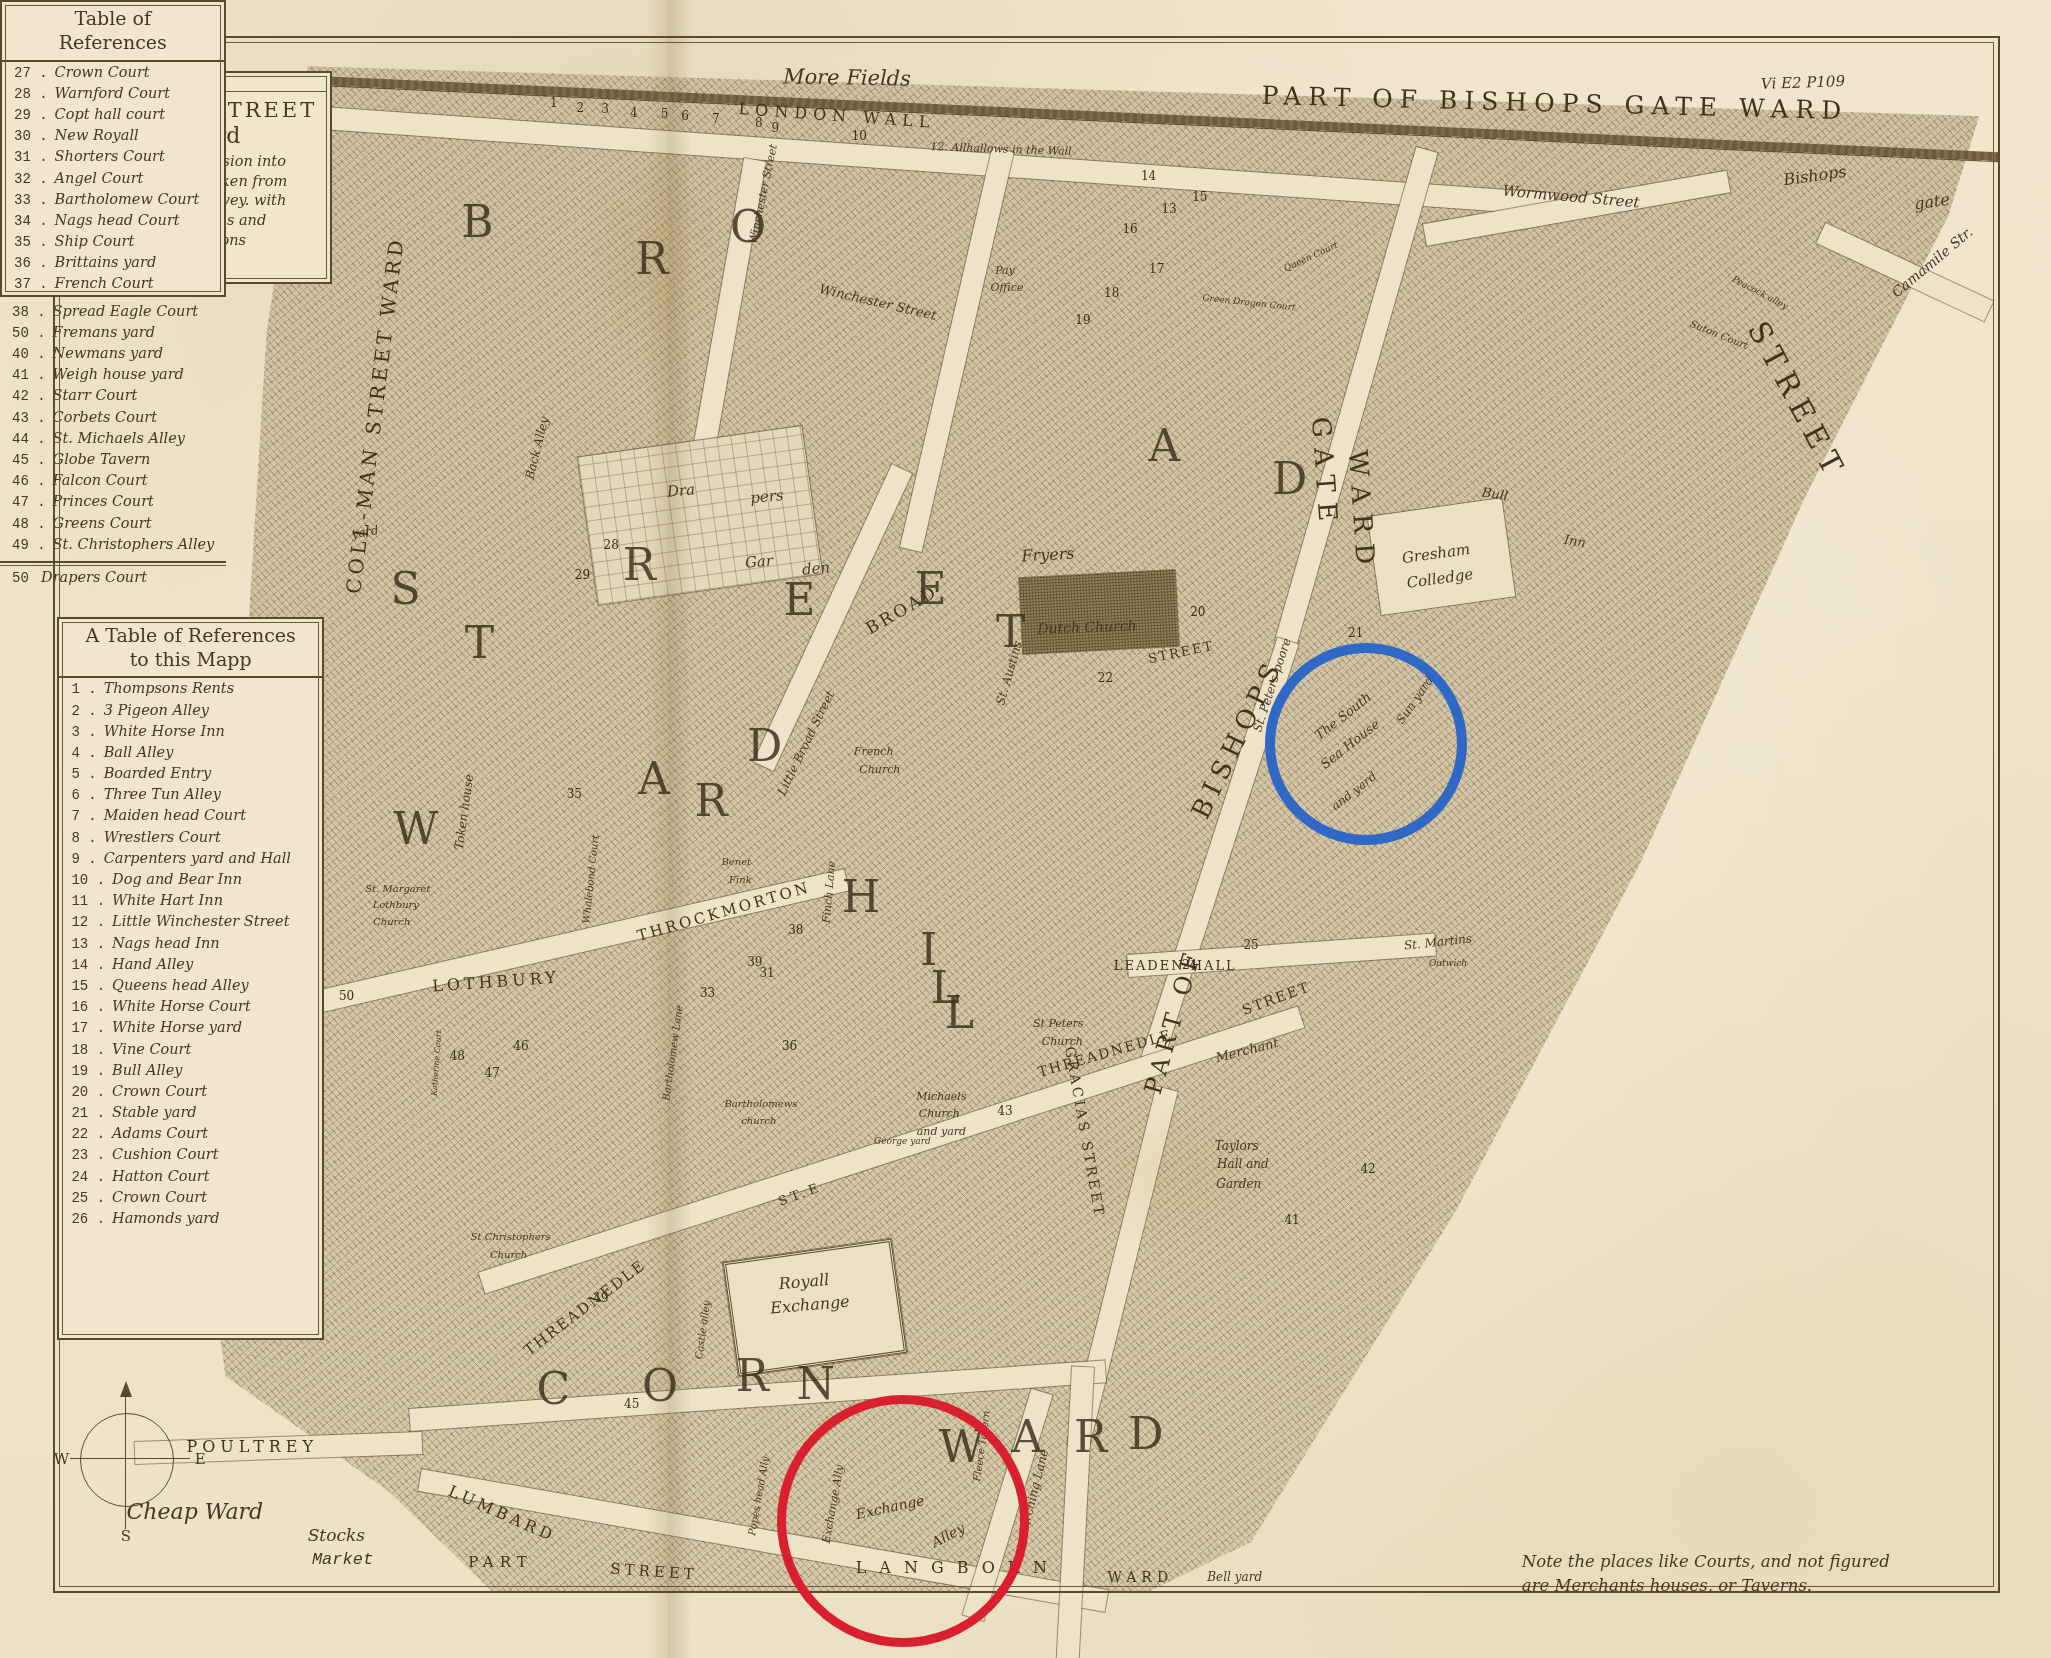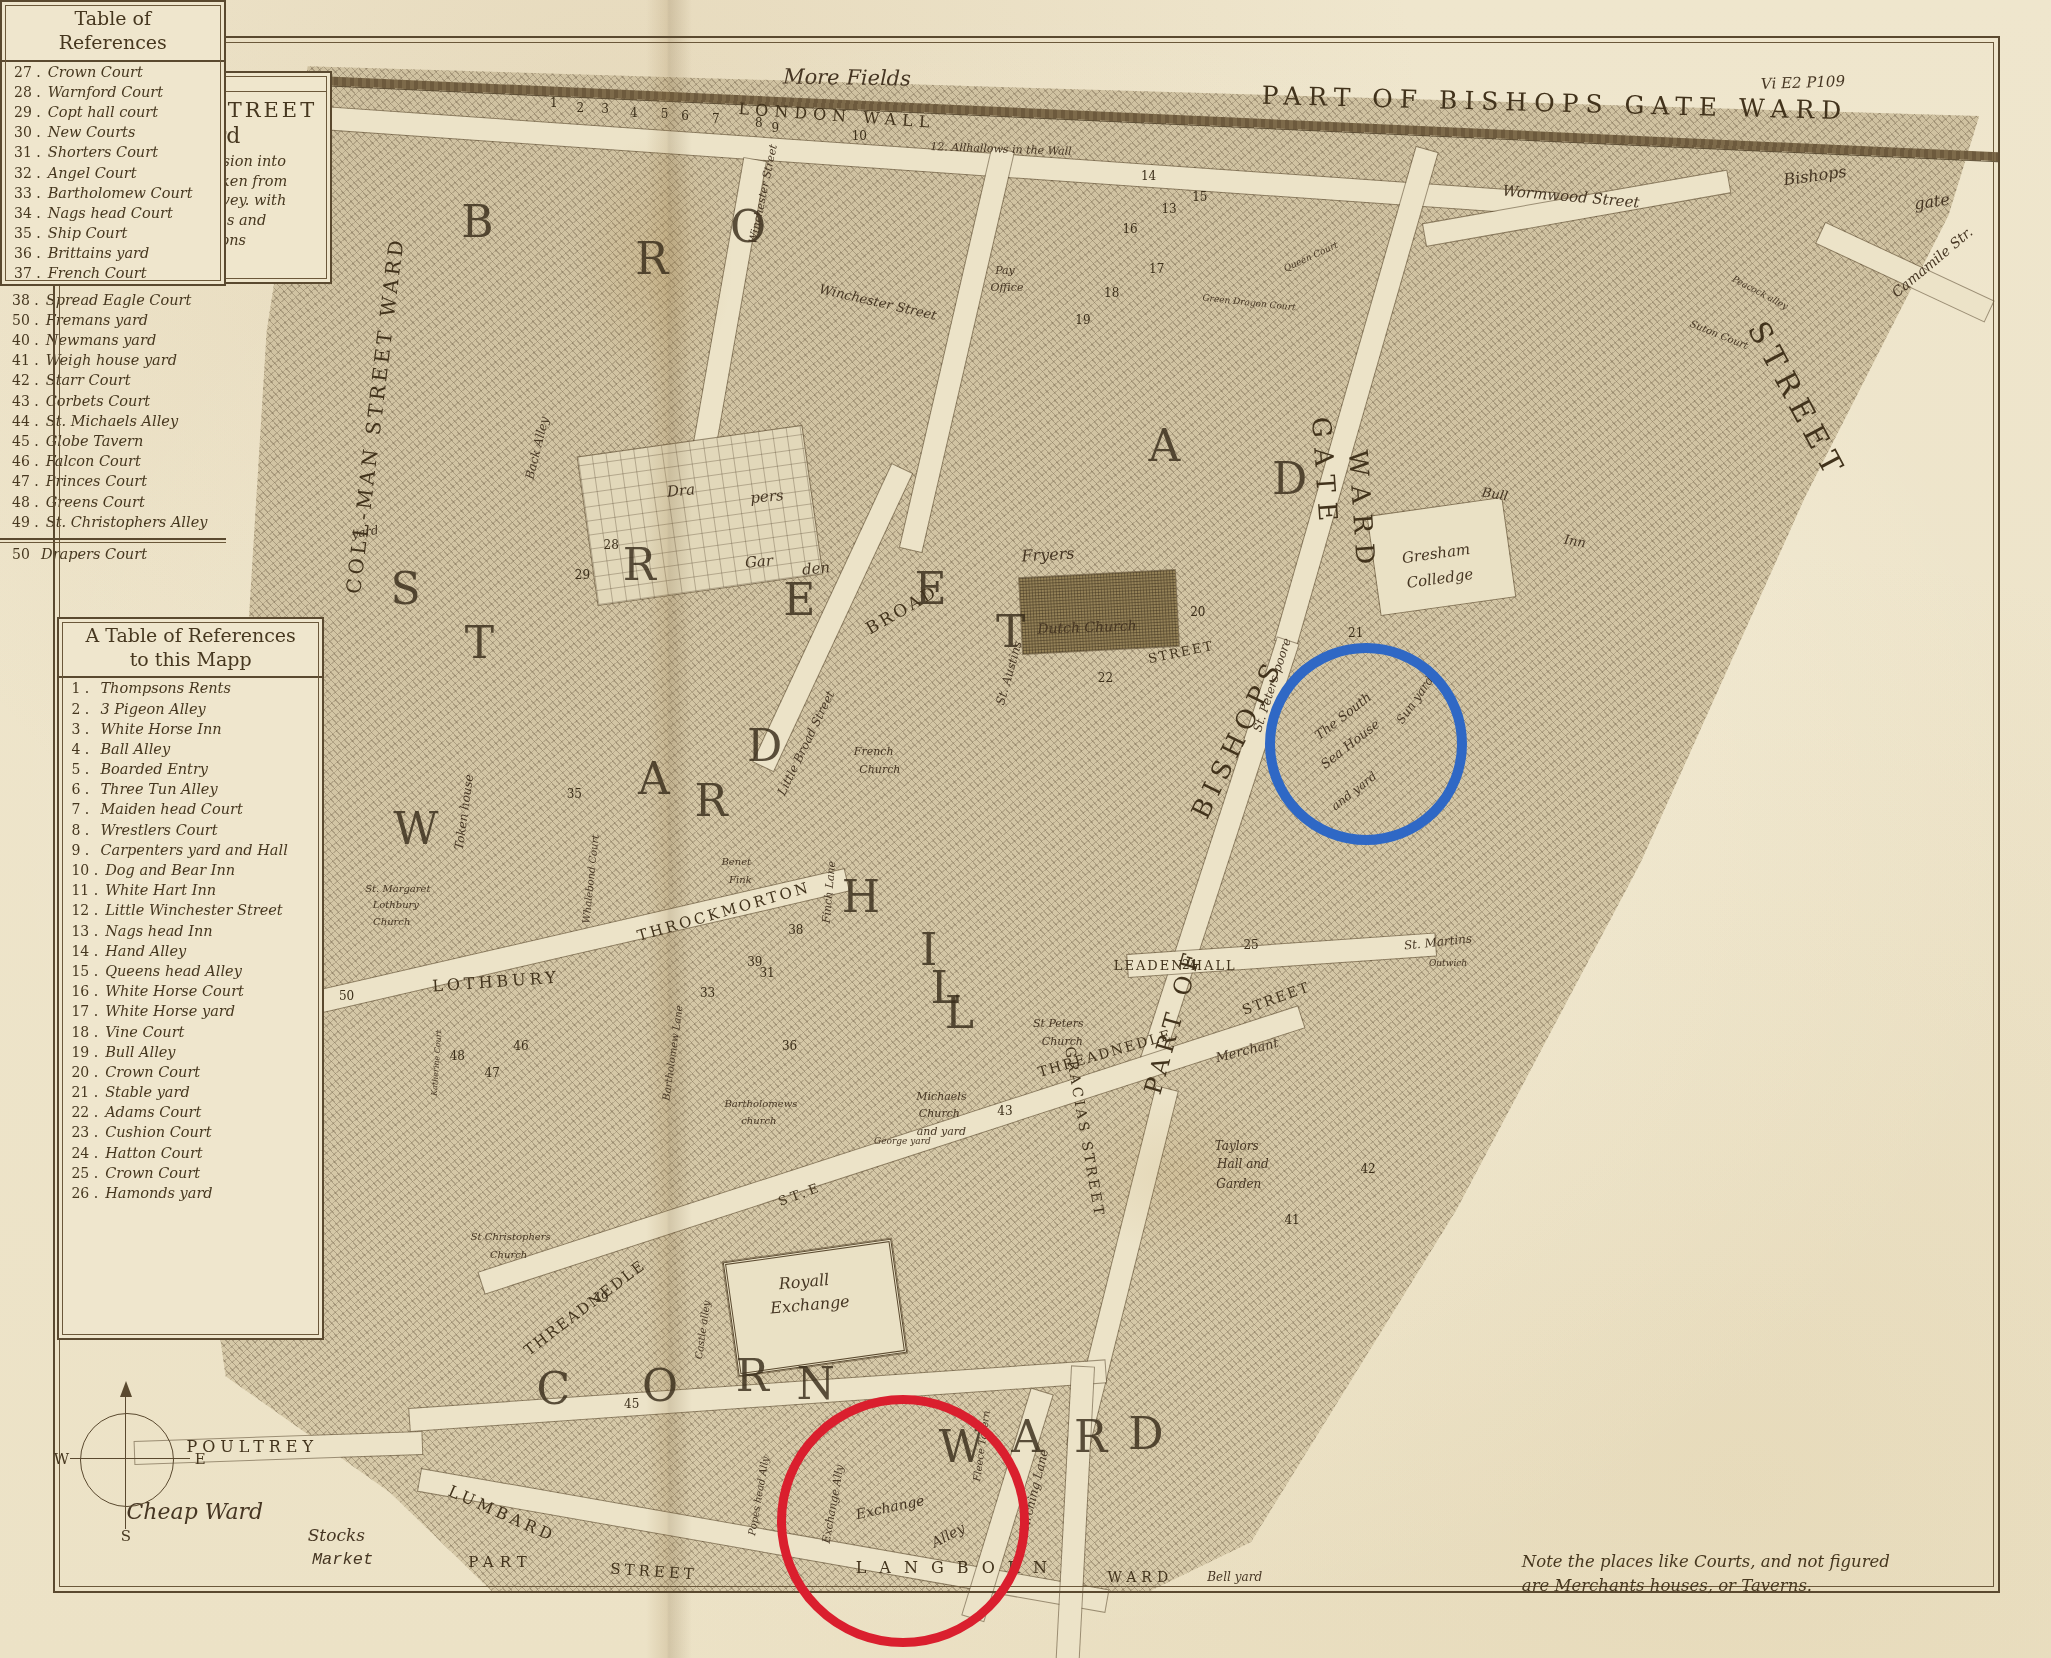--- a/index.html
+++ b/index.html
@@ -52,21 +52,21 @@
   .banner .swag{height:16px;margin:2px 3px 6px;background:
       radial-gradient(circle at 10% 0%, transparent 9px, #efe6cc 10px),
       repeating-radial-gradient(circle at 0 -6px, rgba(90,73,47,.7) 0 1px, transparent 1px 9px);
       border-bottom:1px solid #6b583a;}
   .banner .t1{text-align:center;font-size:21px;letter-spacing:3px;margin-top:4px;}
   .banner .t2{text-align:center;font-size:22px;margin:1px 0 4px;}
   .banner .ln{text-align:center;font-style:italic;font-size:14.5px;line-height:1.35;}
   .reftable{font-size:14px;}
   .reftable .hd{text-align:center;font-size:19px;line-height:1.25;padding:5px 2px;border-bottom:2px solid #5a492f;}
   .ref-item{display:flex;gap:7px;padding:2.1px 6px 2.1px 12px;align-items:baseline;}
-  .ref-item .n{min-width:22px;font-size:14px;}
+  .ref-item .n{min-width:22px;font-size:14px;font-family:Liberation Mono, monospace;}
   .ref-item .t{font-style:italic;font-size:14.5px;white-space:nowrap;}
   #left-table{left:2.8%;top:37.2%;width:12.8%;height:43.4%;background:#efe6cd;}
   #right-table{left:87.8%;top:16.8%;width:11.0%;background:transparent;}
   #right-table .boxed{background:#efe6cd;}
   #right-table .loose{padding-top:4px;}
   #right-table .rule{border-top:2px solid #5a492f;margin:6px 0 4px;position:relative;}
   #right-table .rule::after{content:"";position:absolute;left:0;right:0;top:2px;border-top:1px solid #6b583a;}
 
   
   #cornhill{left:78.6%;top:74.6%;width:18.6%;height:13.2%;}
@@ -445,21 +445,21 @@
           <div class="ref-item">
             <span class="n">28 .</span>
             <span class="t">Warnford Court</span>
           </div>
           <div class="ref-item">
             <span class="n">29 .</span>
             <span class="t">Copt hall court</span>
           </div>
           <div class="ref-item">
             <span class="n">30 .</span>
-            <span class="t">New Courts</span>
+            <span class="t">New Royall</span>
           </div>
           <div class="ref-item">
             <span class="n">31 .</span>
             <span class="t">Shorters Court</span>
           </div>
           <div class="ref-item">
             <span class="n">32 .</span>
             <span class="t">Angel Court</span>
           </div>
           <div class="ref-item">

